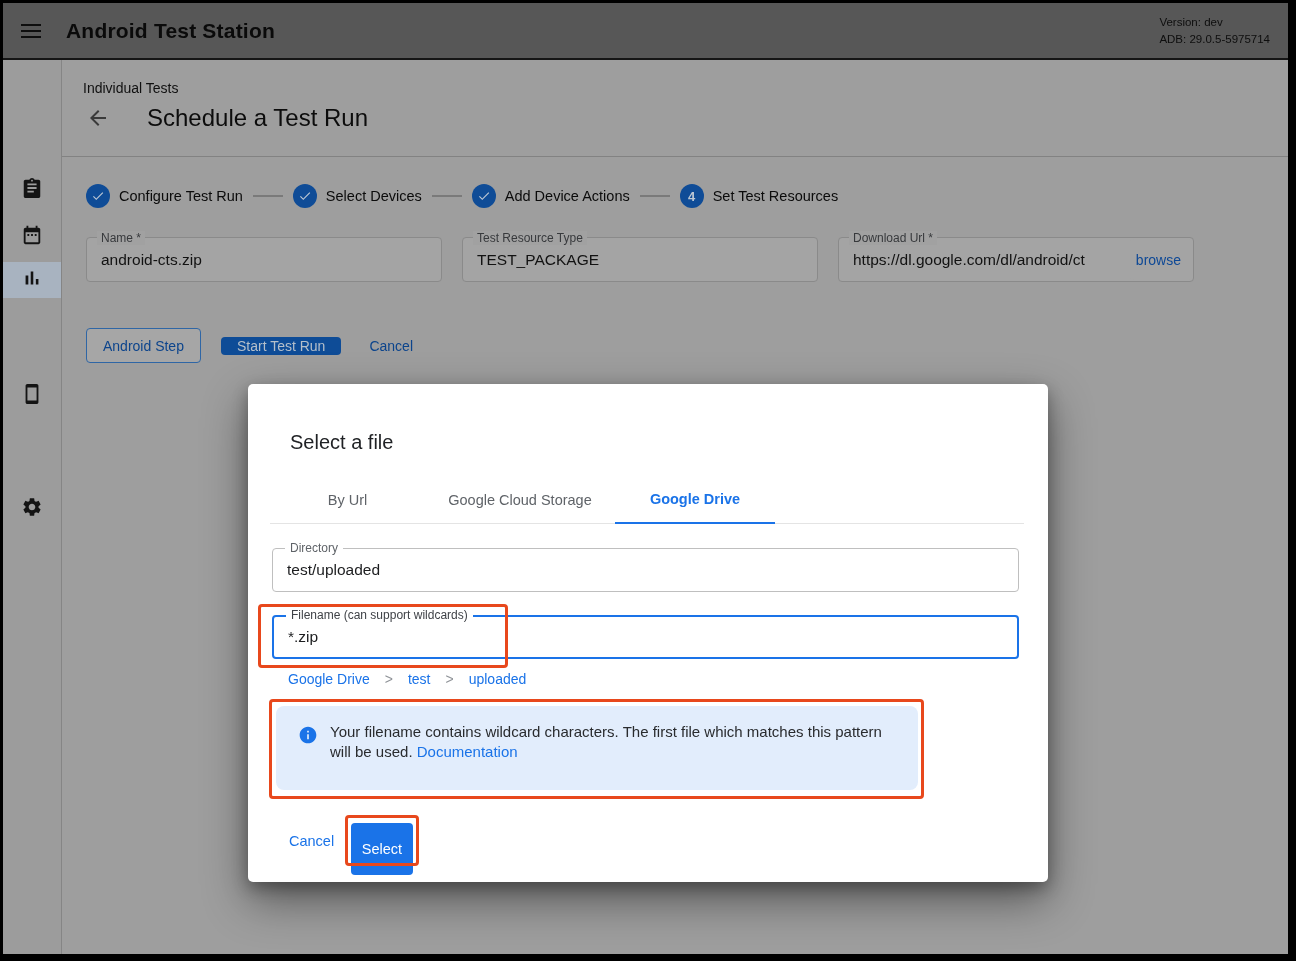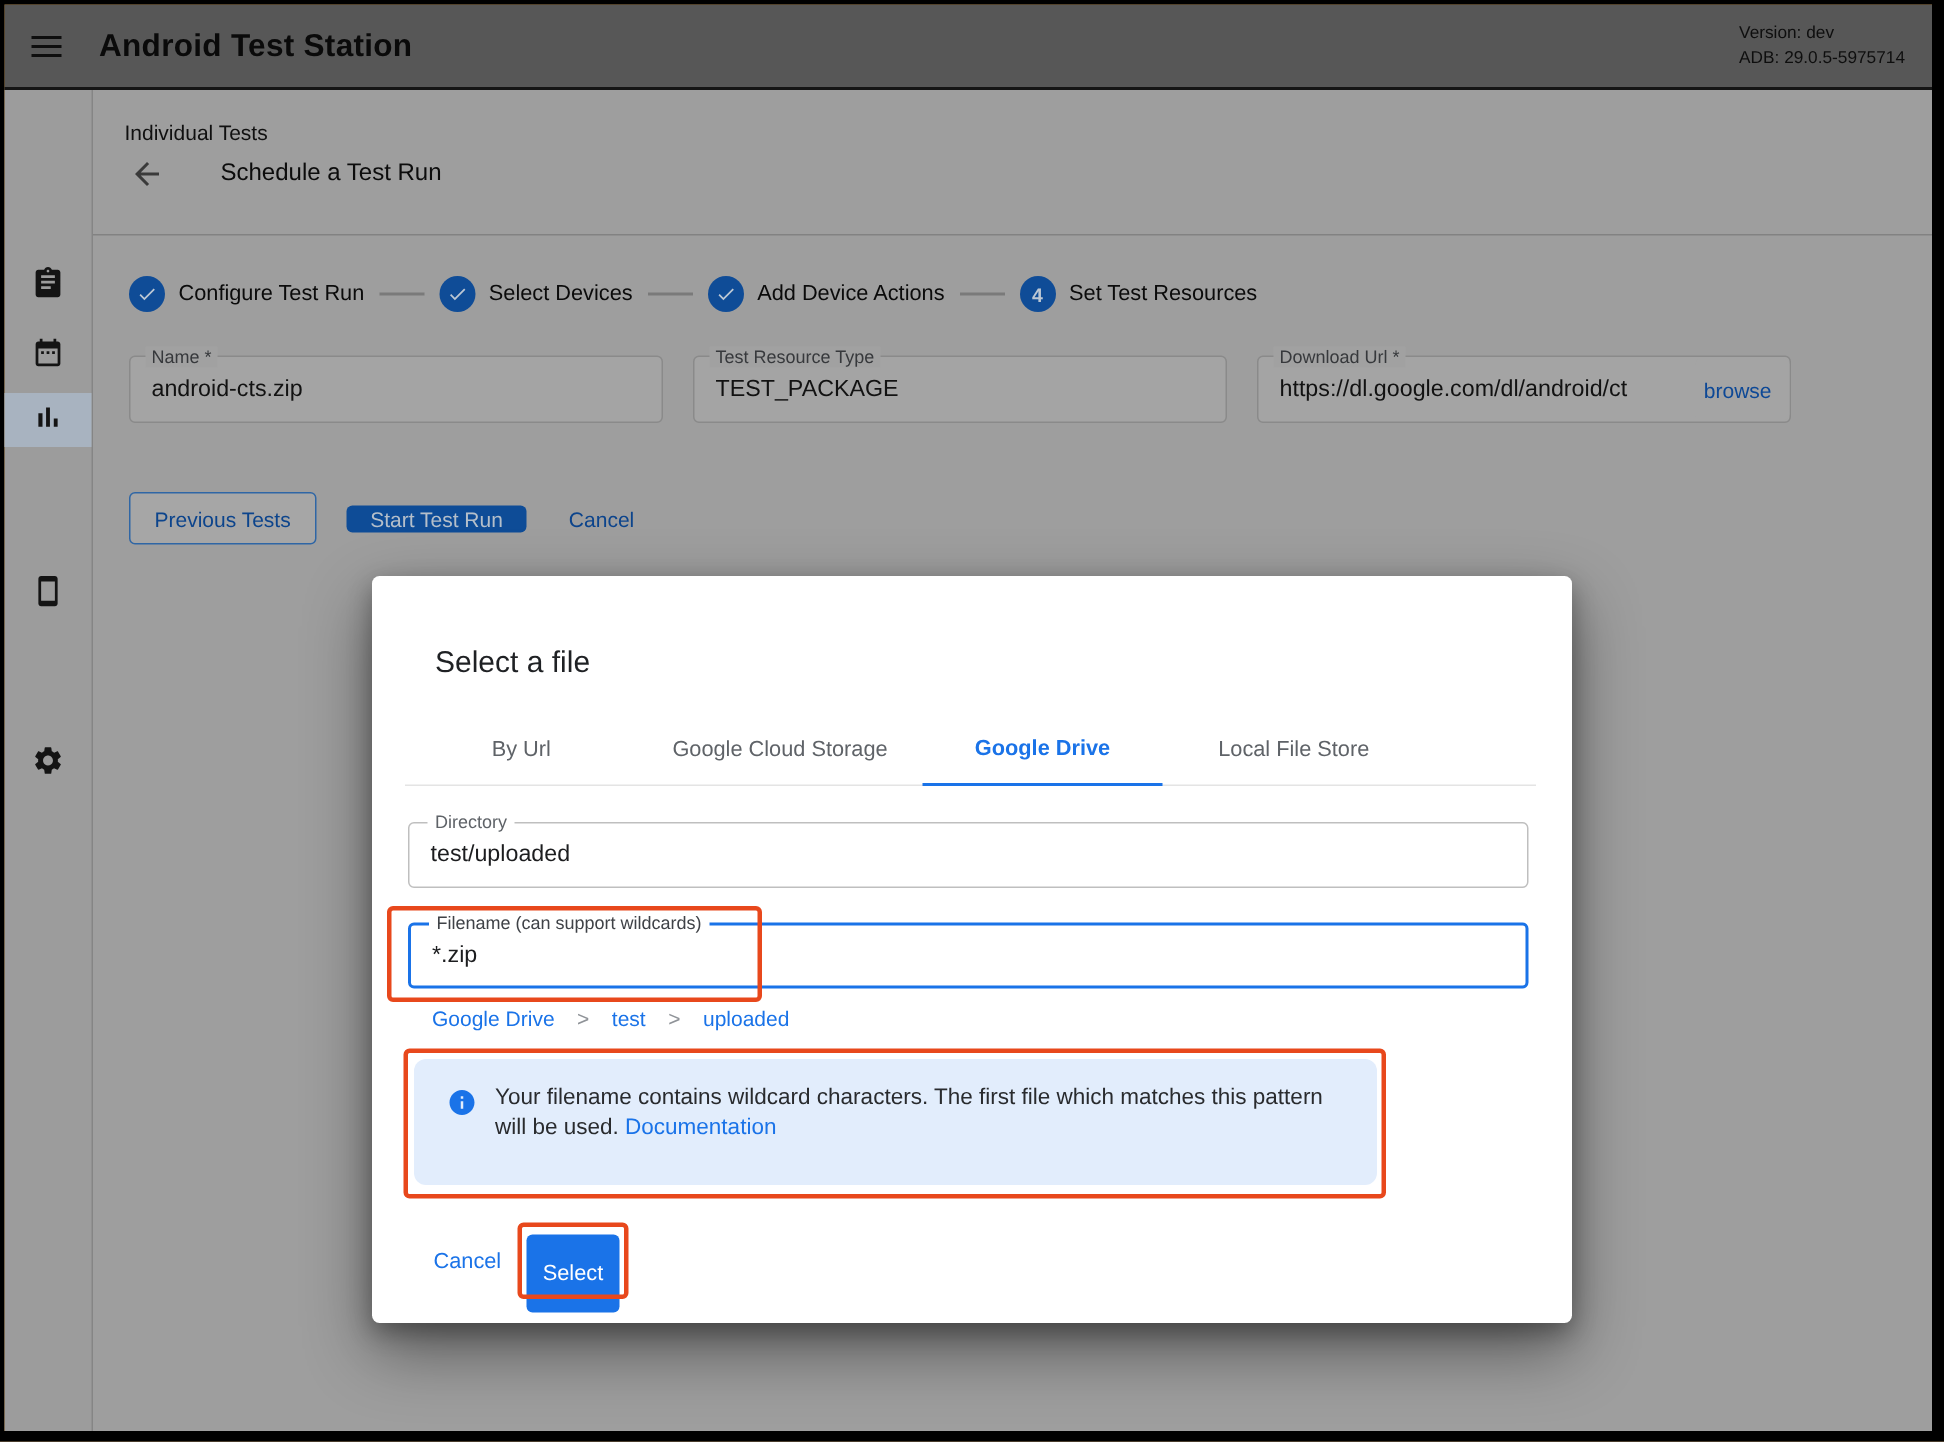--- a/index.html
+++ b/index.html
@@ -25,21 +25,21 @@
                display: flex; align-items: center; justify-content: center; cursor: pointer; }
   .side-item.selected { background: #a8b3c0; }
   .side-item svg { fill: #141414; }
 
   .content { flex: 1; position: relative; background: #9e9e9e; overflow: hidden; }
 
   .section-label { position: absolute; left: 21px; top: 20px; font-size: 14px; color: #101010; }
   .page-head { position: absolute; left: 24px; top: 44px; display: flex; align-items: center; }
   .back-btn { width: 24px; height: 24px; cursor: pointer; }
   .back-btn svg { fill: #3a3a3a; }
-  .page-title { margin-left: 37px; font-size: 16px; color: #0c0c0c; }
+  .page-title { margin-left: 37px; font-size: 24px; color: #0c0c0c; }
   .head-divider { position: absolute; left: 0; right: 0; top: 96px; height: 1px; background: #828282; }
 
   
   .stepper { position: absolute; left: 24px; top: 122px; display: flex; align-items: center; height: 28px; }
   .step { display: flex; align-items: center; cursor: pointer; }
   .step-circle { width: 24px; height: 24px; border-radius: 50%; background: #0f4c97; flex: none;
                  display: flex; align-items: center; justify-content: center;
                  color: #bcc7d4; font-size: 13px; font-weight: 600; }
   .step-circle svg { fill: #bcc7d4; }
   .step-label { margin-left: 9px; font-size: 14.5px; color: #0b0b0b; font-weight: 500; white-space: nowrap; }
@@ -232,33 +232,32 @@
           <div class="fvalue">TEST_PACKAGE</div>
         </div>
         <div class="gfield">
           <div class="flabel">Download Url *</div>
           <div class="fvalue clipped">https://dl.google.com/dl/android/ct</div>
           <div class="browse">browse</div>
         </div>
       </div>
 
       <div class="page-actions">
-        <div class="btn-outline">Previous Tests</div>
+        <div class="btn-outline">Android Step</div>
         <div class="btn-filled-dim">Start Test Run</div>
         <div class="btn-text-dim">Cancel</div>
       </div>
 
       <div class="modal">
         <div class="modal-title">Select a file</div>
 
         <div class="tabs">
           <div class="tab w1">By Url</div>
           <div class="tab w2">Google Cloud Storage</div>
           <div class="tab w3 active">Google Drive</div>
-          <div class="tab w4">Local File Store</div>
         </div>
 
         <div class="mfield" id="fileField">
           <div class="flabel">Filename (can support wildcards)</div>
           <div class="fvalue">*.zip</div>
         </div>
 
         <div class="mfield" id="dirField">
           <div class="flabel">Directory</div>
           <div class="fvalue">test/uploaded</div>

